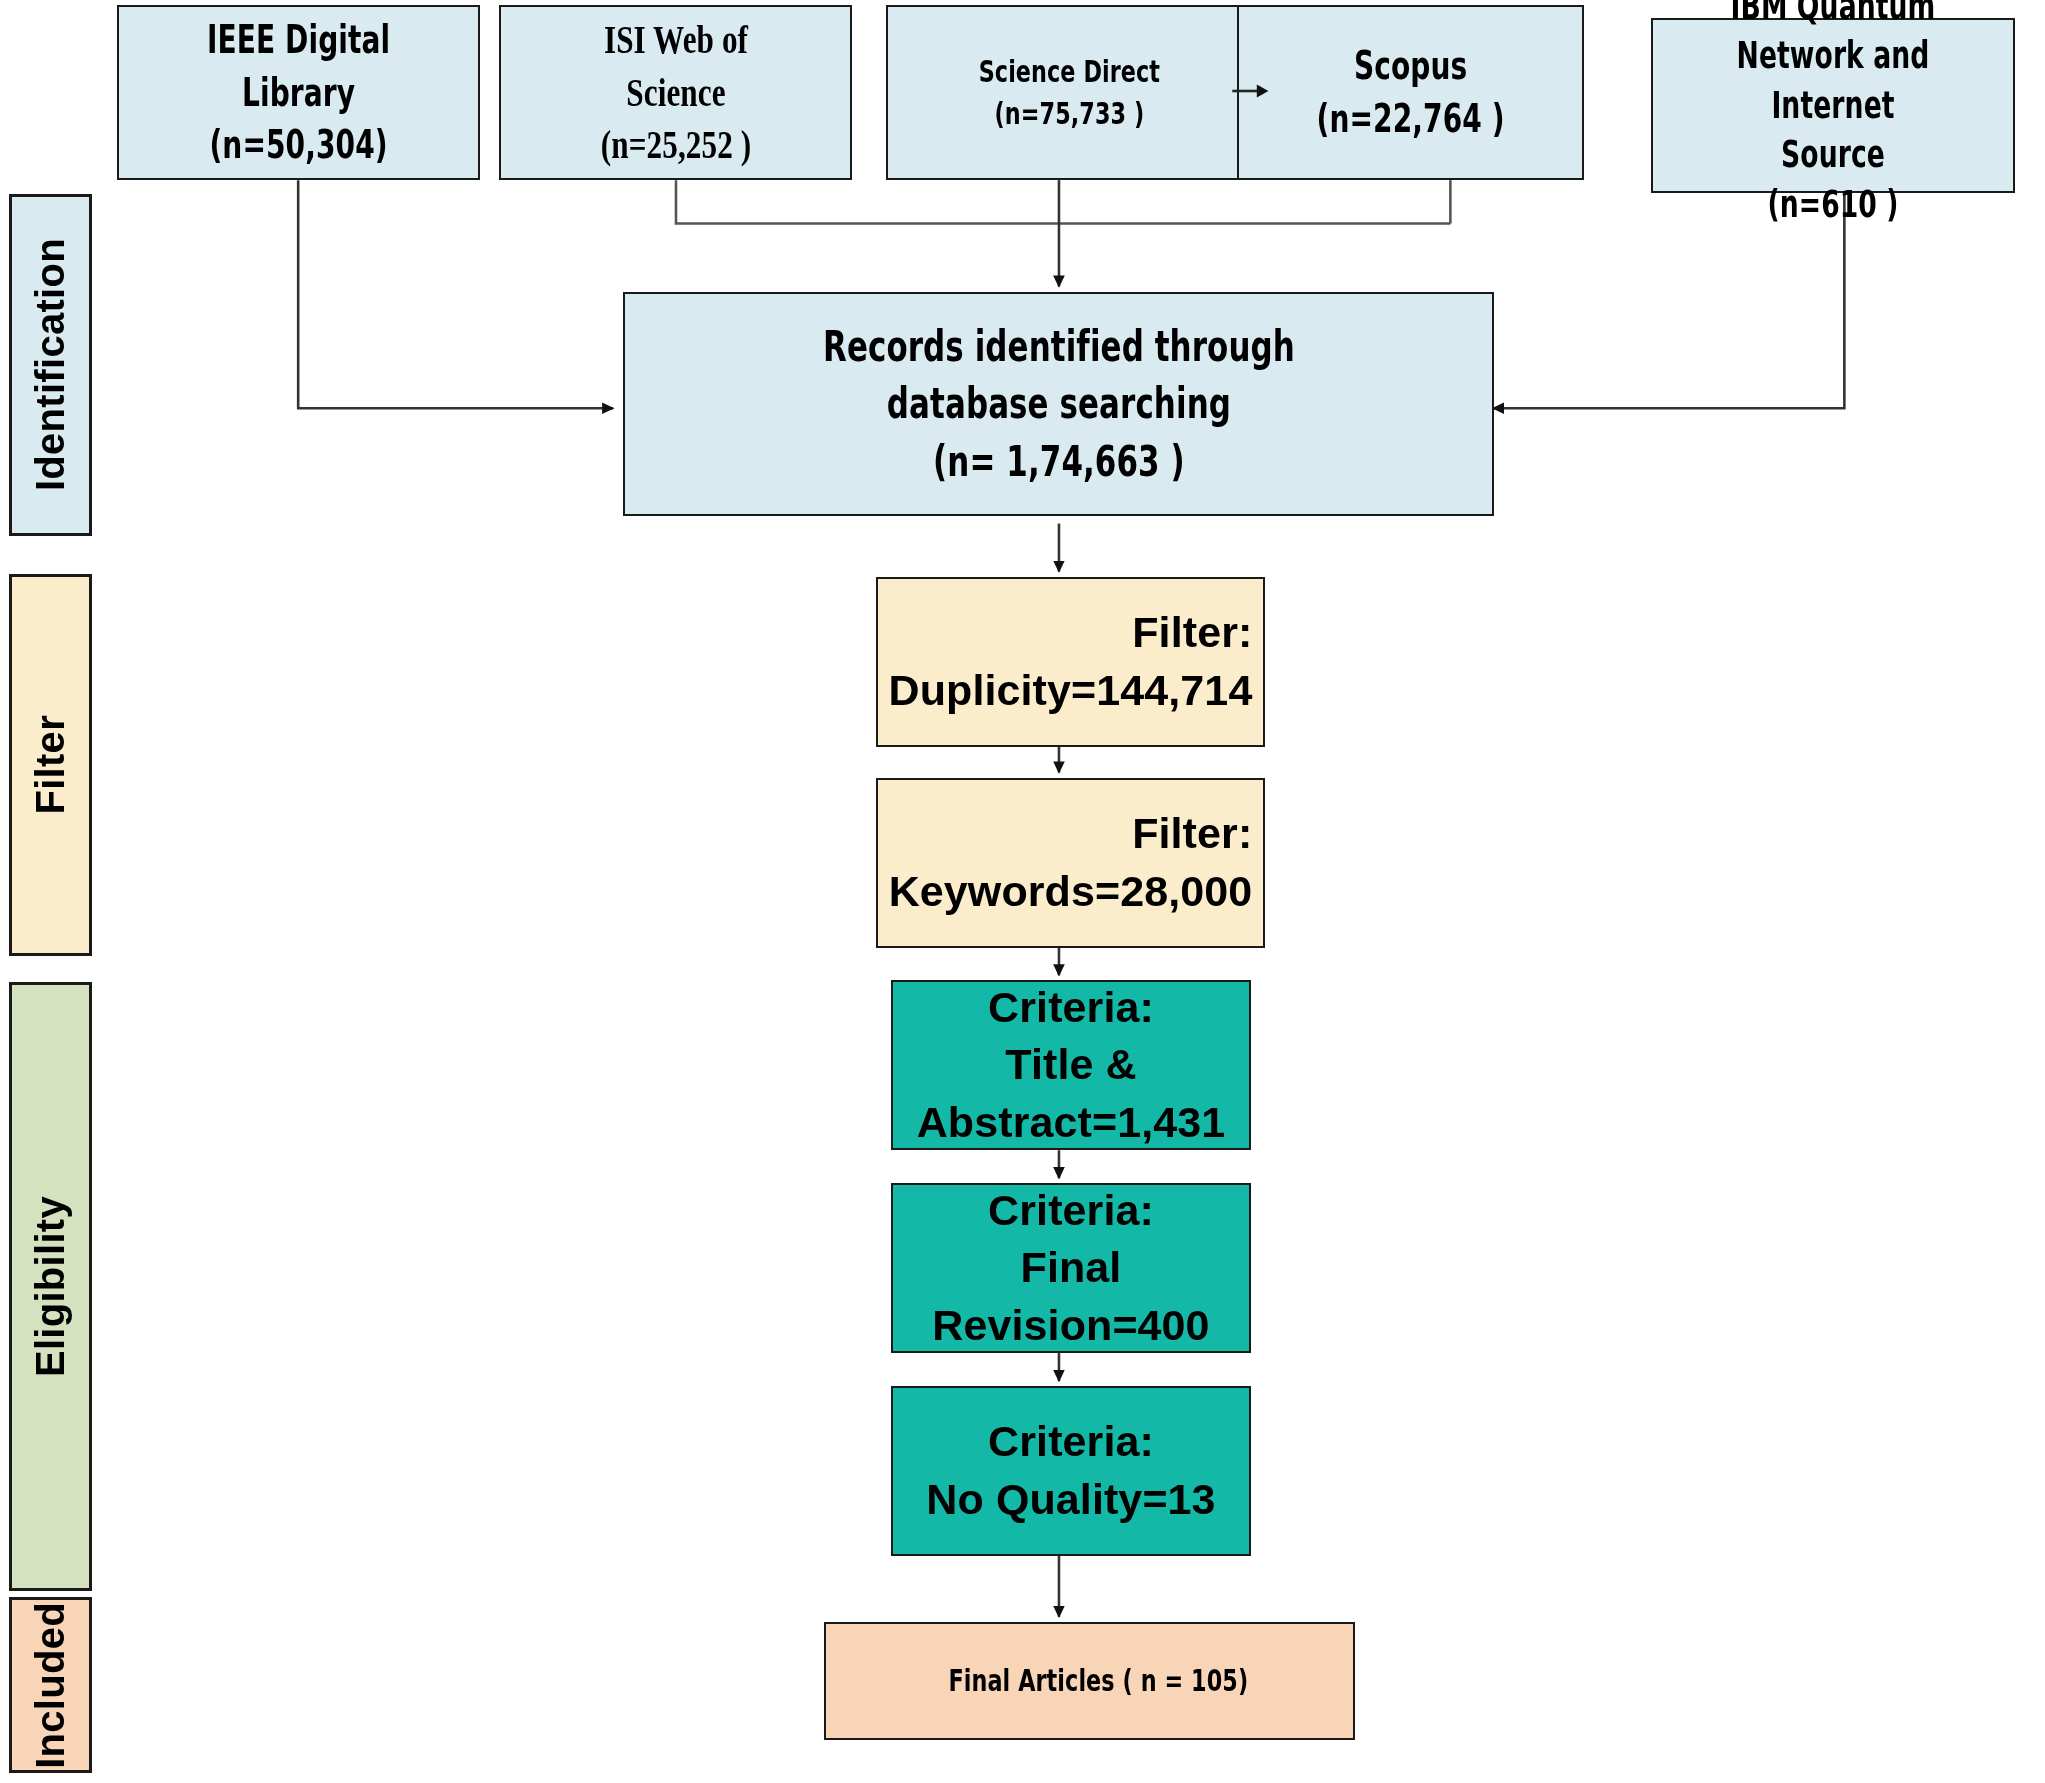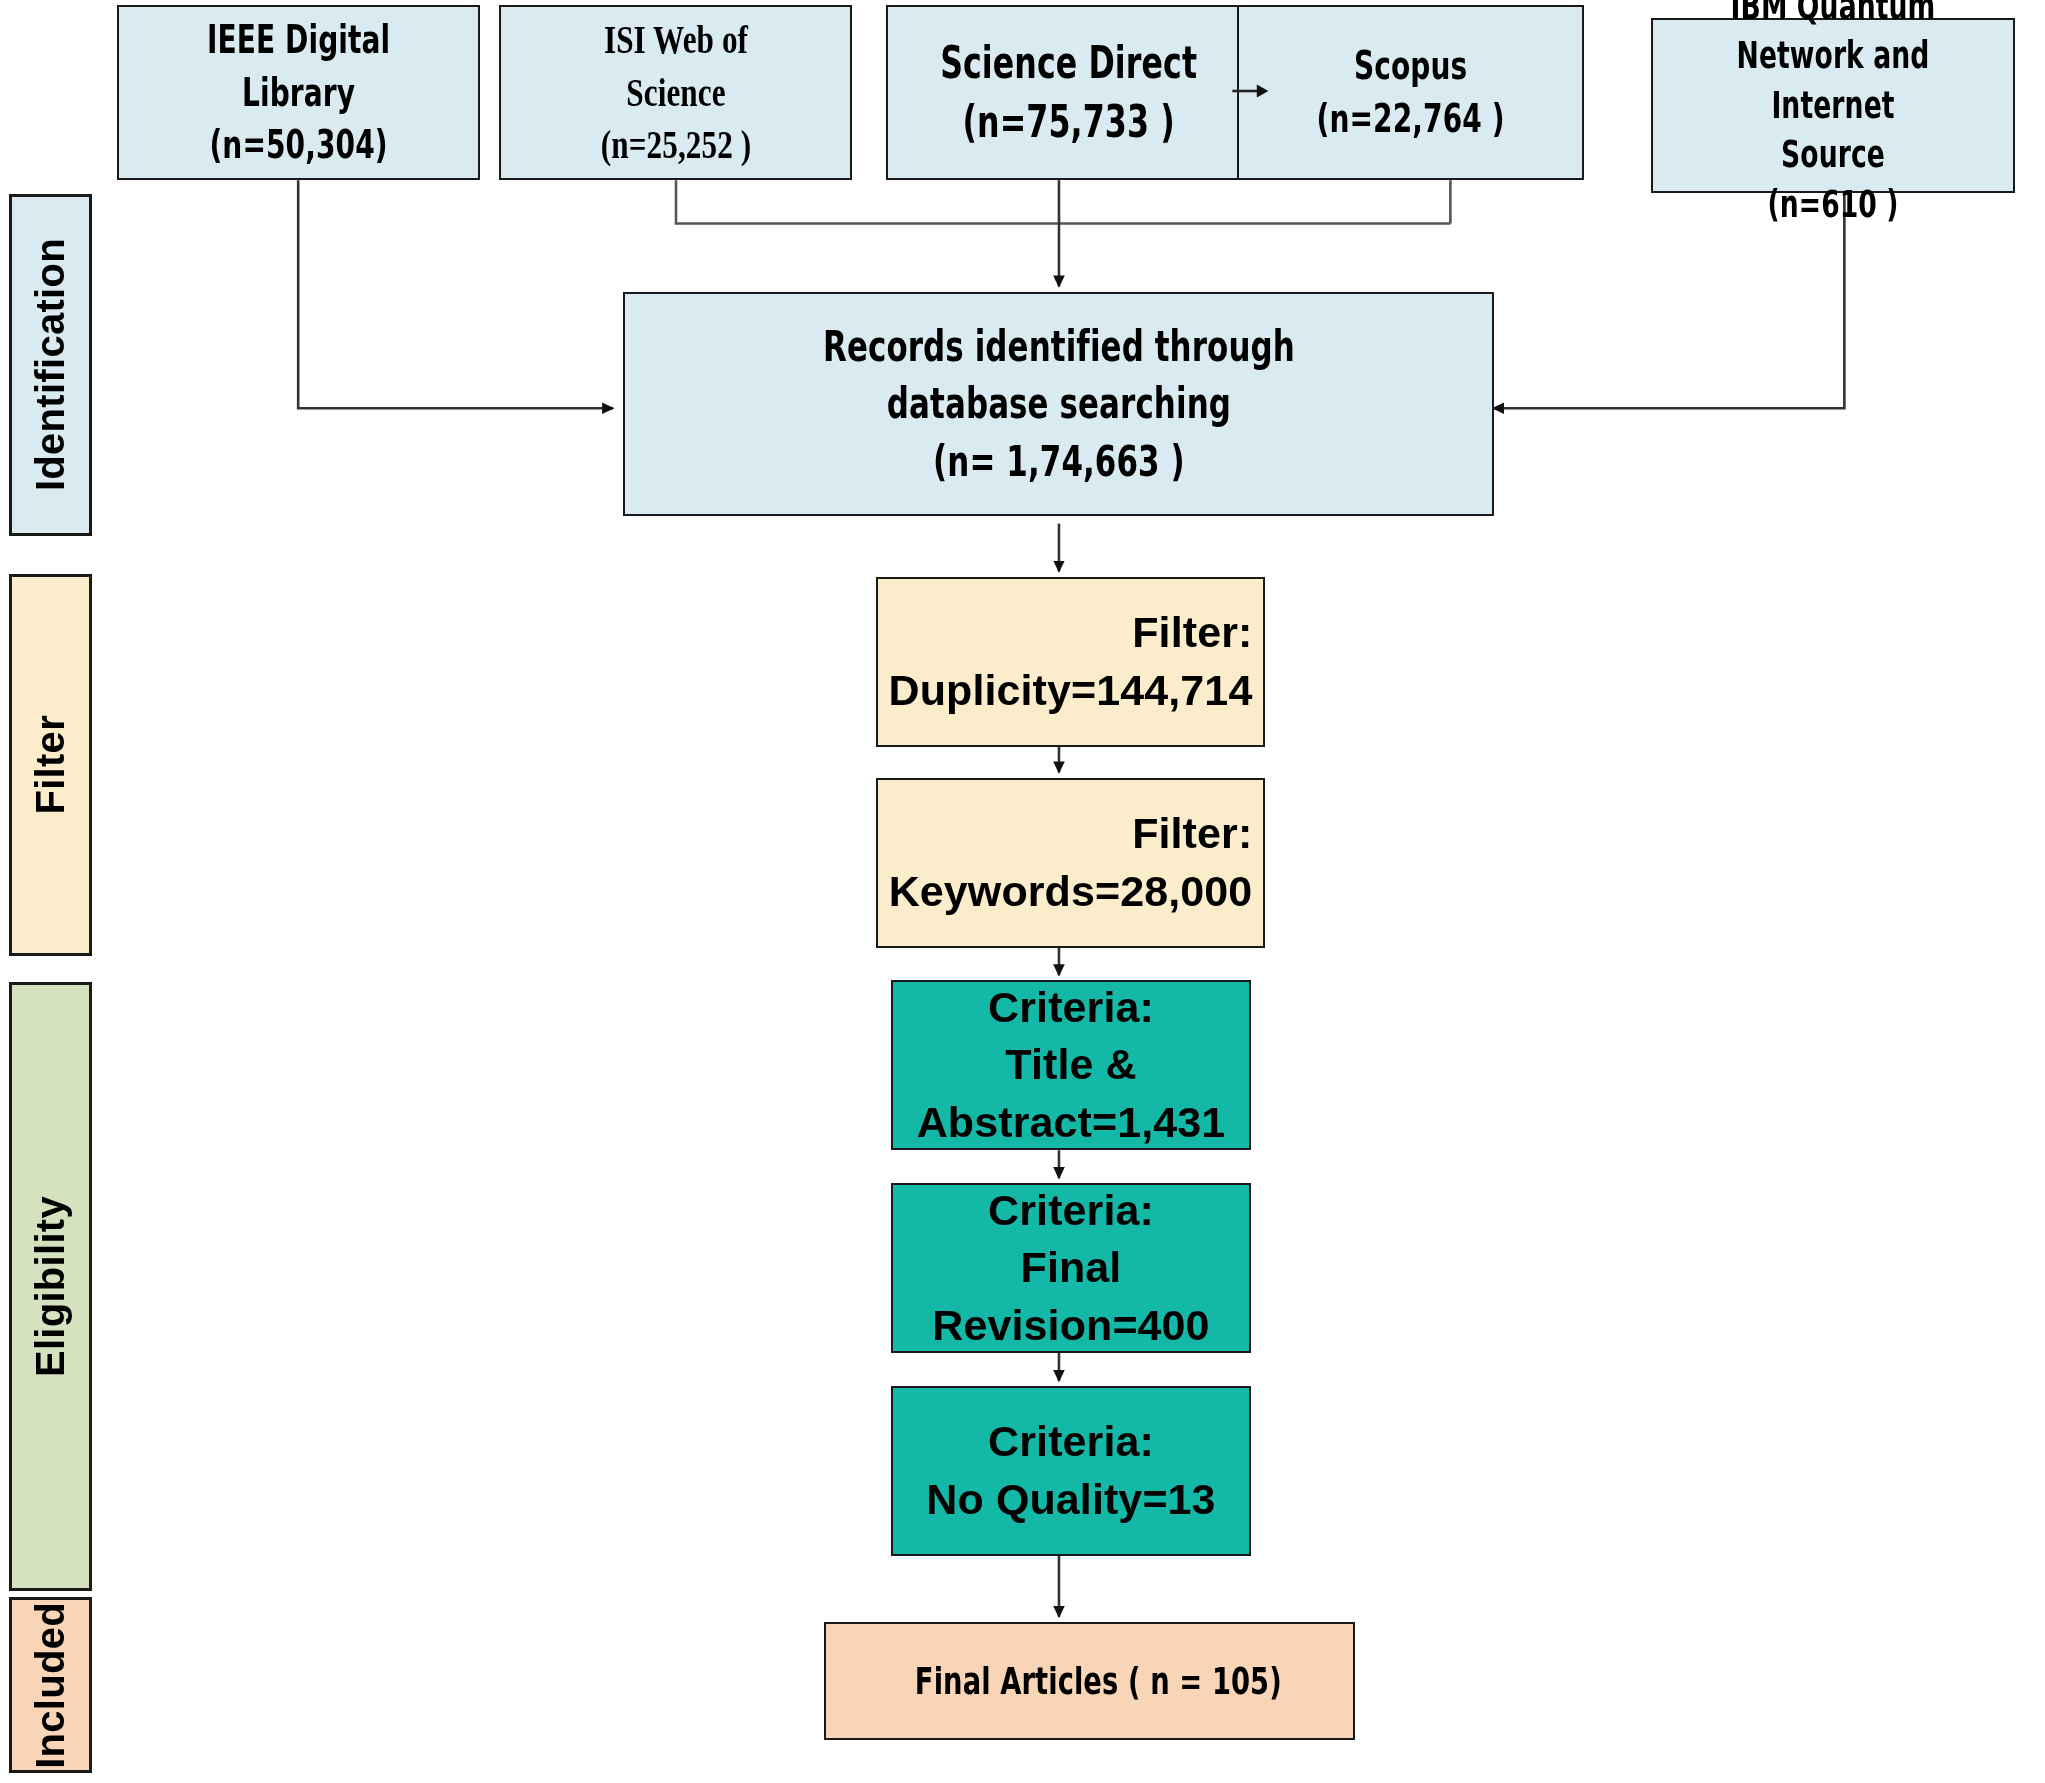--- a/index.html
+++ b/index.html
@@ -125,21 +125,21 @@
 Library
 (n=50,304)</span>
   </div>
 
   <div class="node blue condensed" style="left:499px; top:5.2px; width:353px; height:175px; font-size:39px;font-family:Liberation Serif, serif;">
     <span class="txt">ISI Web of
 Science
 (n=25,252 )</span>
   </div>
 
-  <div class="node blue condensed" style="left:886px; top:5.2px; width:366px; height:175px; font-size:44px;">
+  <div class="node blue condensed" style="left:886px; top:5.2px; width:366px; height:175px; font-size:31px;">
     <span class="txt">Science Direct
 (n=75,733 )</span>
   </div>
 
   <div class="node blue condensed" style="left:1237px; top:5.2px; width:347px; height:175px; font-size:39px;">
     <span class="txt">Scopus
 (n=22,764 )</span>
   </div>
 
   <div class="node blue condensed" style="left:1651px; top:18px; width:364px; height:175px; font-size:37px;">
@@ -179,18 +179,18 @@
   <div class="node green" style="left:891px; top:1183px; width:360px; height:170px; font-size:43px;">
     <span>Criteria:
 Final Revision=400</span>
   </div>
 
   <div class="node green" style="left:891px; top:1386px; width:360px; height:170px; font-size:43px;">
     <span>Criteria:
 No Quality=13</span>
   </div>
 
-  <div class="node peach condensed" style="left:824px; top:1622px; width:531px; height:118px; font-size:38px;padding-left:18px;">
+  <div class="node peach condensed" style="left:824px; top:1622px; width:531px; height:118px; font-size:31px;padding-left:18px;">
     <span class="txt">Final Articles ( n = 105)</span>
   </div>
 
 </div>
 
 
 </body></html>

